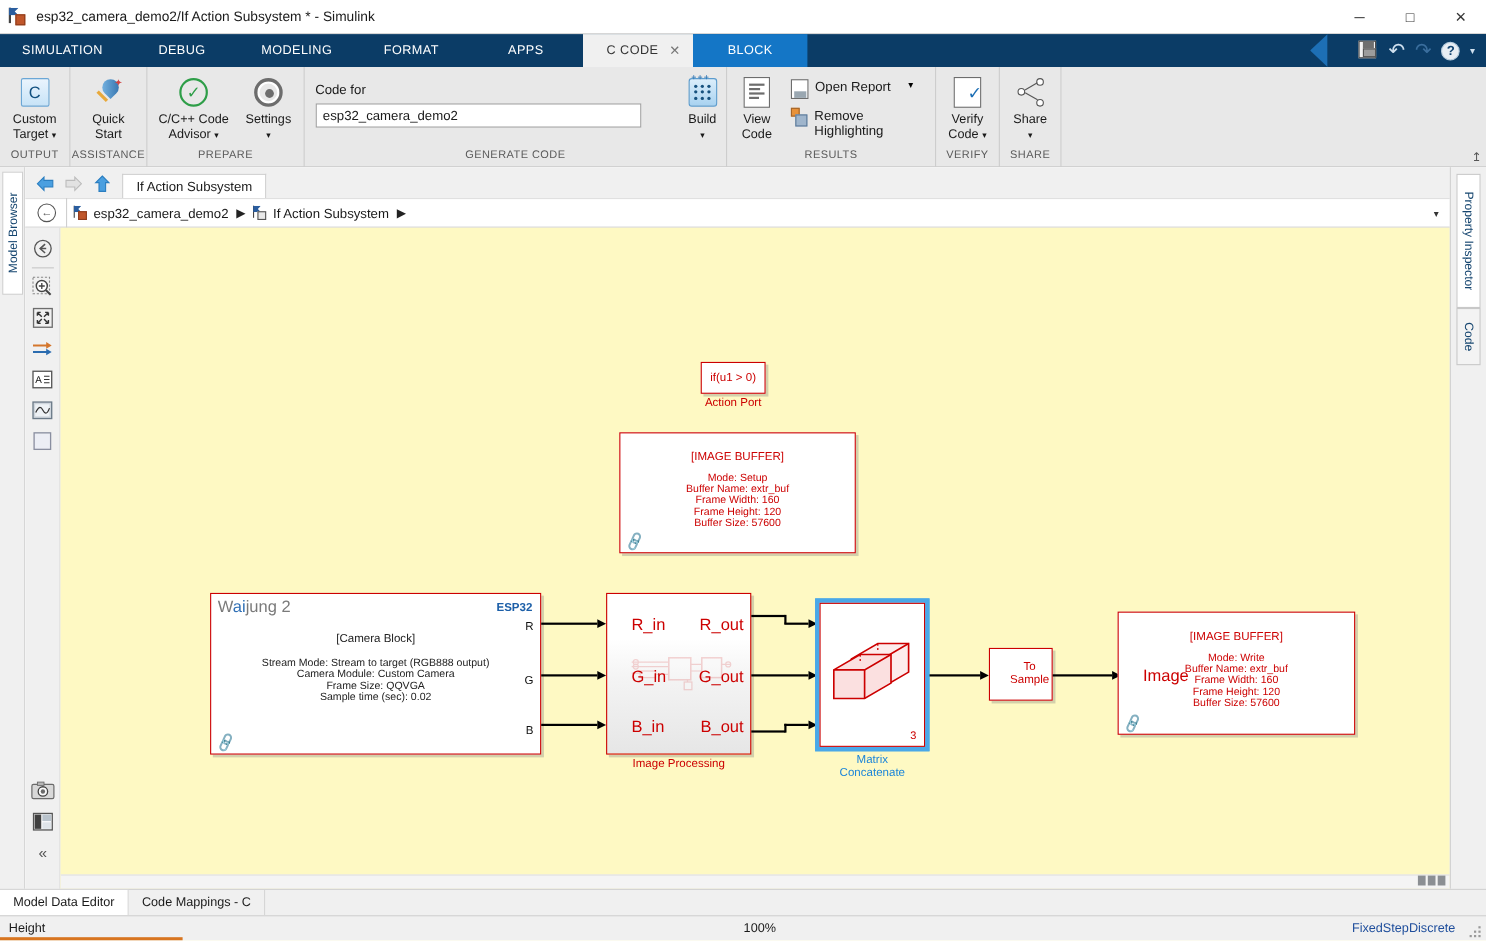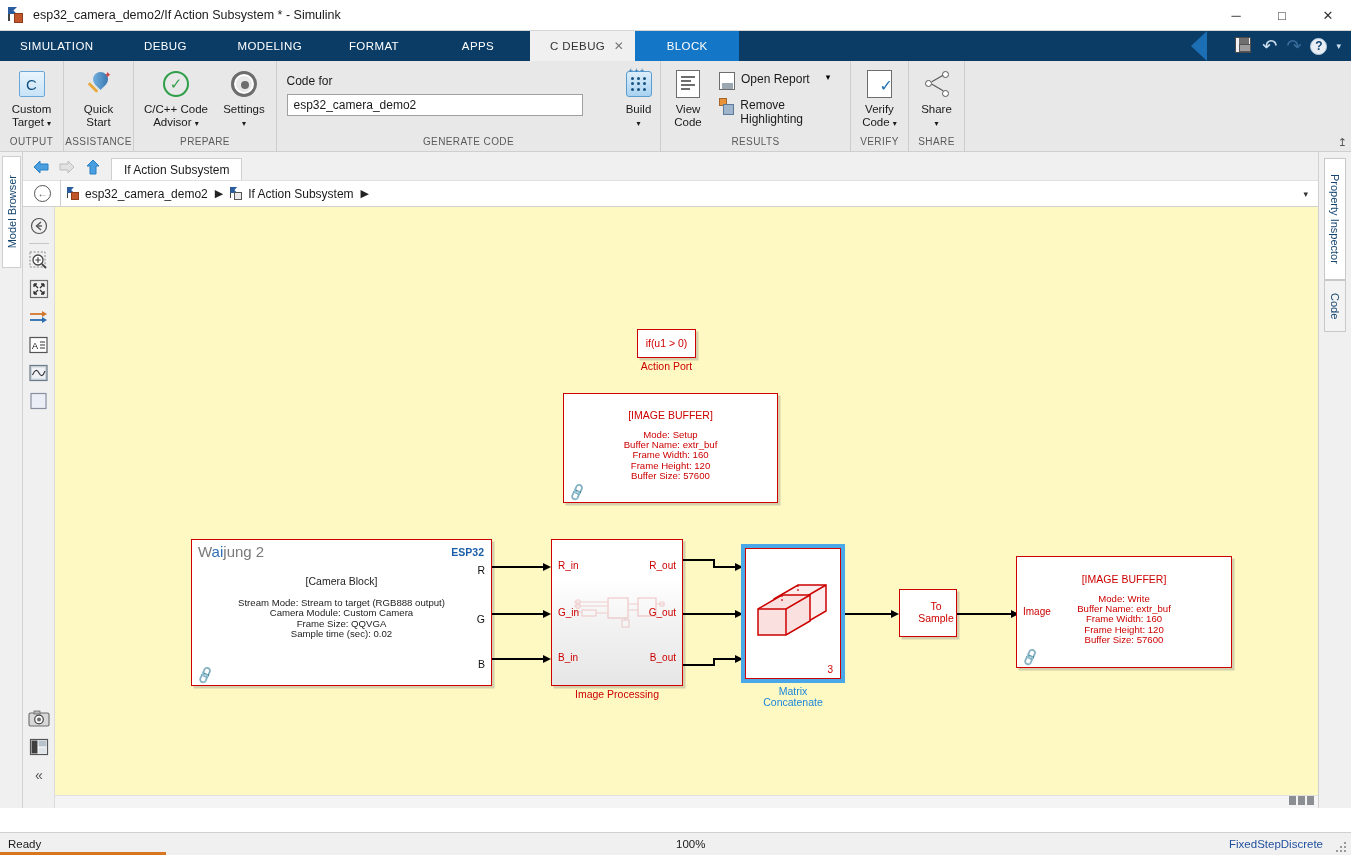--- a/index.html
+++ b/index.html
@@ -224,21 +224,21 @@
     box-shadow: 2.5px 2.5px 0 rgba(120,120,120,.32);
   }
   .sl-label { position: absolute; font-size: 10.5px; color: #cc0000; text-align: center; width: 100%; }
   .sl-label.blue { color: #1c86d9; }
   .blk-title { text-align: center; font-size: 10.5px; color: #cc0000; }
   .blk-lines { text-align: center; font-size: 9.6px; color: #cc0000; line-height: 10.2px; }
   .link-ic {
     position: absolute; left: 5px; bottom: 2px; font-size: 13px; color: #1a1a1a;
     transform: rotate(-20deg);
   }
-  .port-lbl { position: absolute; font-size: 10px; color: #cc0000; }
+  .port-lbl { position: absolute; font-size: 15px; color: #cc0000; margin-left: 16px; }
   .wire { position: absolute; background: #000; }
   .arrowhead {
     position: absolute; width: 0; height: 0;
     border-top: 4.5px solid transparent; border-bottom: 4.5px solid transparent;
     border-left: 8px solid #000;
   }
   .waijung-name { position:absolute; left:6px; top:3px; font-size:15px; color:#7a7a7a; }
   .waijung-name .hl { color: #2f6fb5; }
   .esp32 { position:absolute; right:7px; top:6px; font-size:10.5px; color:#1c5fa8; font-weight:bold; }
 
@@ -309,21 +309,21 @@
     </div>
   </div>
 
   <div class="tabstrip">
     <div class="tab plain">SIMULATION</div>
     <div class="tab plain">DEBUG</div>
     <div class="tab plain">MODELING</div>
     <div class="tab plain">FORMAT</div>
     <div class="tab plain">APPS</div>
     <div class="tab active-doc">
-      <span>C DEBUG</span>
+      <span>C CODE</span>
       <span class="tclose">✕</span>
     </div>
     <div class="tab block-tab">BLOCK</div>
   </div>
 
   <div class="qat">
     <div class="notch"></div>
     <div class="qat-icon">
         <div class="floppy"></div>
       </div>
@@ -755,23 +755,27 @@
 
   <div class="rightdock">
     <div class="vtab-right pi">
       <span>Property Inspector</span>
     </div>
     <div class="vtab-right code">
       <span>Code</span>
     </div>
   </div>
 
+  <div class="bottom-tabs">
+    <div class="btab active">Model Data Editor</div>
+    <div class="btab">Code Mappings - C</div>
+  </div>
 
   <div class="statusbar">
-    <div class="status-left">Ready</div>
+    <div class="status-left">Height</div>
     <div class="status-zoom">100%</div>
     <div class="status-right">FixedStepDiscrete</div>
     <div class="status-grip">
       <i style="right:0;bottom:0"></i>
         <i style="right:4px;bottom:0"></i>
         <i style="right:8px;bottom:0"></i>
       <i style="right:0;bottom:4px"></i>
         <i style="right:4px;bottom:4px"></i>
       <i style="right:0;bottom:8px"></i>
     </div>

